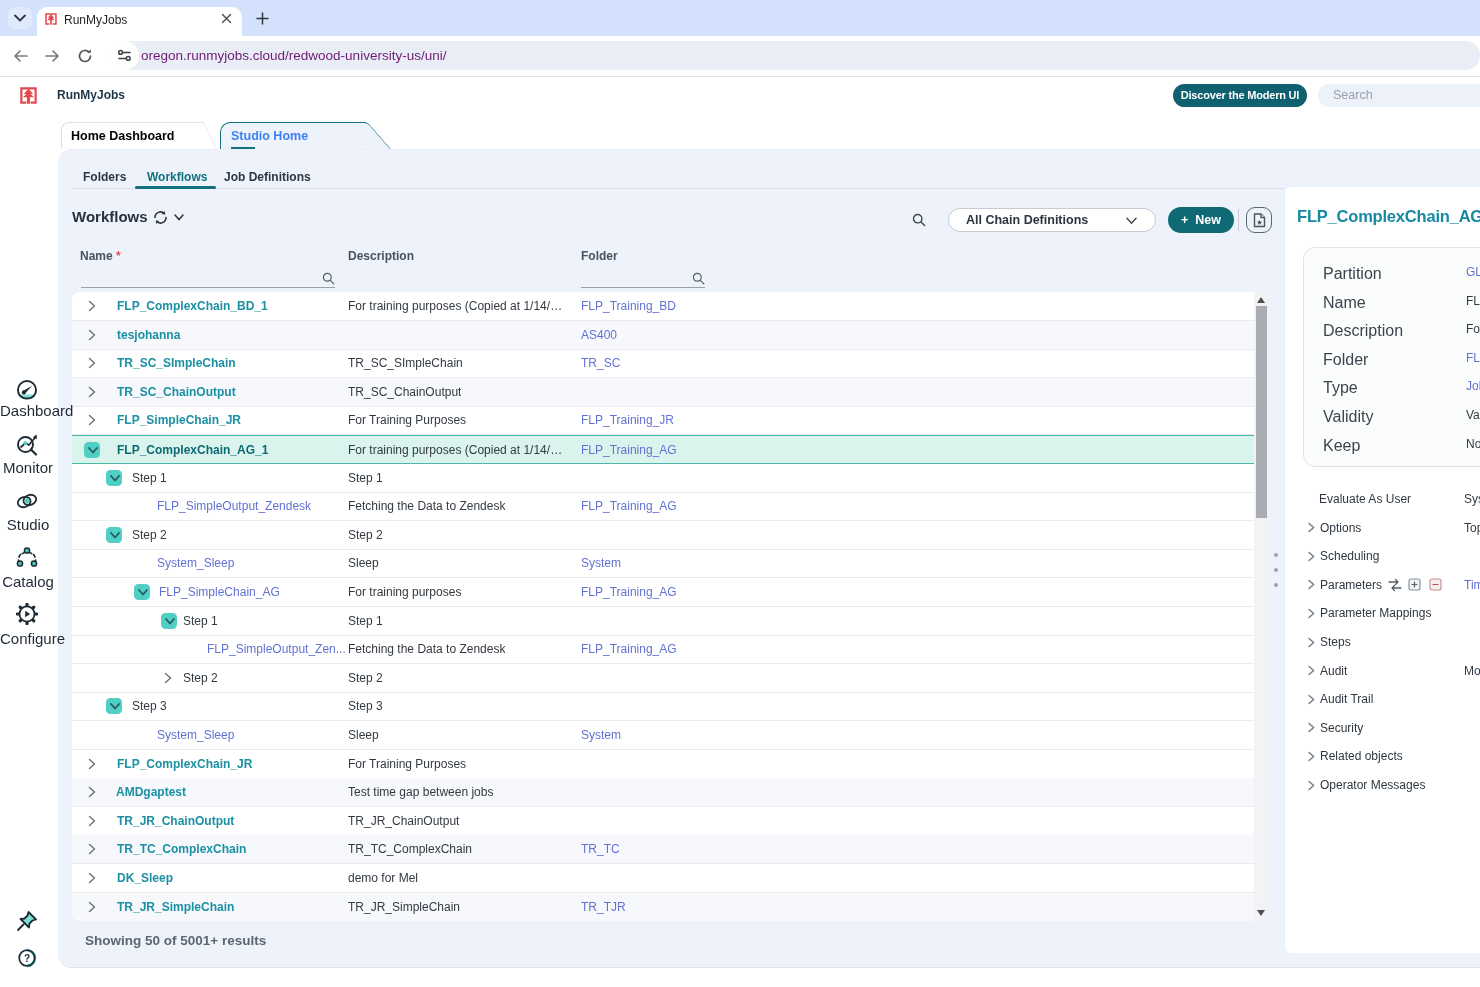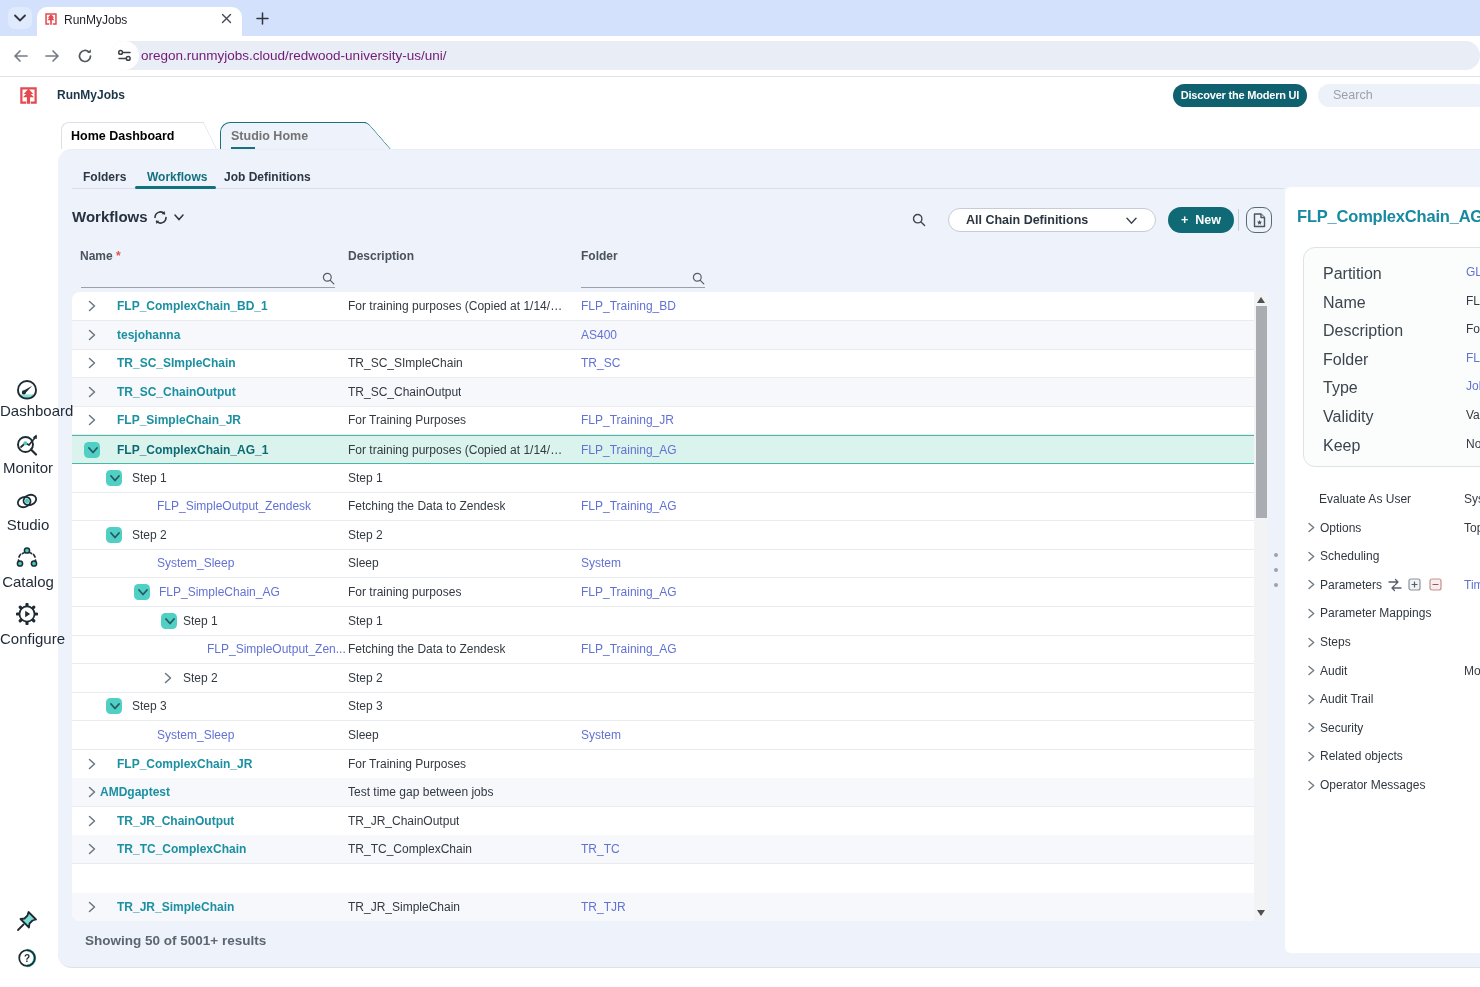--- a/index.html
+++ b/index.html
@@ -18,21 +18,21 @@
 #appheader{position:absolute;left:0;top:77px;width:1480px;height:45px;background:#fff;}
 #rmjtext{position:absolute;left:57px;top:88px;font-size:12px;font-weight:bold;color:#1c3649;}
 #discover{position:absolute;left:1173px;top:84px;width:134px;height:23px;border-radius:12px;background:#0f6170;color:#fff;font-size:11px;font-weight:bold;text-align:center;line-height:23px;letter-spacing:-0.2px;}
 #hsearch{position:absolute;left:1318px;top:84px;width:170px;height:23px;border-radius:12px;background:#edf1fa;color:#99a1ac;font-size:12.5px;line-height:23px;padding-left:15px;}
 
 #tabHome{position:absolute;left:61px;top:122px;width:143px;height:27px;background:#fff;border:1px solid #dce1e9;border-bottom:none;border-right:none;border-radius:8px 0 0 0;}
 #tabHomeSlant{position:absolute;left:204px;top:122px;width:13px;height:27px;background:#fff;border-top:1px solid #dce1e9;border-right:1px solid #dce1e9;border-radius:0 2px 0 0;transform:skewX(26deg);transform-origin:bottom left;}
 #tabHomeTxt{position:absolute;left:71px;top:129px;font-size:12.5px;font-weight:bold;color:#000000;}
 #tabStudio{position:absolute;left:220px;top:122px;width:146px;height:27px;background:#eef2fa;border:1.5px solid #17727f;border-bottom:none;border-right:none;border-radius:10px 0 0 0;}
 #tabStudioSlant{position:absolute;left:366px;top:122px;width:25px;height:27px;background:#eef2fa;border-top:1.5px solid #17727f;border-right:1.5px solid #17727f;border-radius:0 4px 0 0;transform:skewX(41deg);transform-origin:bottom left;}
-#tabStudioTxt{position:absolute;left:231px;top:129px;font-size:12.5px;font-weight:bold;color:#737373;}
+#tabStudioTxt{position:absolute;left:231px;top:129px;font-size:12.5px;font-weight:bold;color:#3b82f6;}
 #studioUnderline{position:absolute;left:231px;top:147px;width:24px;height:3px;background:#17727f;}
 
 #container{position:absolute;left:58px;top:149px;width:1422px;height:819px;background:#eef2fa;border-radius:14px 0 0 14px;border-bottom:1px solid #dde2ec;border-top:1px solid #e9edf5;}
 .subnav{position:absolute;top:20px;font-size:12px;font-weight:bold;color:#2c3743;}
 #snFolders{left:25px;}
 #snWorkflows{left:89px;color:#12717e;}
 #snJobs{left:166px;}
 #snLine{position:absolute;left:14px;top:38px;width:1212px;height:1px;background:#d9dee8;}
 #snUnderline{position:absolute;left:77px;top:36px;width:81px;height:3px;background:#12717e;border-radius:2px;}
 
@@ -313,37 +313,44 @@
         <svg class="chev" style="left:16px" width="8" height="12" viewBox="0 0 8 12">
           <path d="M1.5 1.5 L6.5 6 L1.5 10.5" stroke="#6b7680" stroke-width="1.5" fill="none" stroke-linecap="round" stroke-linejoin="round"></path>
         </svg>
         <span class="nm" style="left:45px">FLP_ComplexChain_JR</span>
         <span class="ds">For Training Purposes</span>
       </div>
   <div class="row alt" style="top:486.2px">
         <svg class="chev" style="left:16px" width="8" height="12" viewBox="0 0 8 12">
           <path d="M1.5 1.5 L6.5 6 L1.5 10.5" stroke="#6b7680" stroke-width="1.5" fill="none" stroke-linecap="round" stroke-linejoin="round"></path>
         </svg>
-        <span class="nm" style="left:28px">AMDgaptest</span>
+        <span class="nm" style="left:44px">AMDgaptest</span>
         <span class="ds">Test time gap between jobs</span>
       </div>
   <div class="row" style="top:514.8px">
         <svg class="chev" style="left:16px" width="8" height="12" viewBox="0 0 8 12">
           <path d="M1.5 1.5 L6.5 6 L1.5 10.5" stroke="#6b7680" stroke-width="1.5" fill="none" stroke-linecap="round" stroke-linejoin="round"></path>
         </svg>
         <span class="nm" style="left:45px">TR_JR_ChainOutput</span>
         <span class="ds">TR_JR_ChainOutput</span>
       </div>
   <div class="row alt" style="top:543.4px">
         <svg class="chev" style="left:16px" width="8" height="12" viewBox="0 0 8 12">
           <path d="M1.5 1.5 L6.5 6 L1.5 10.5" stroke="#6b7680" stroke-width="1.5" fill="none" stroke-linecap="round" stroke-linejoin="round"></path>
         </svg>
         <span class="nm" style="left:45px">TR_TC_ComplexChain</span>
         <span class="ds">TR_TC_ComplexChain</span>
         <span class="fl">TR_TC</span>
+      </div>
+  <div class="row" style="top:572.0px">
+        <svg class="chev" style="left:16px" width="8" height="12" viewBox="0 0 8 12">
+          <path d="M1.5 1.5 L6.5 6 L1.5 10.5" stroke="#6b7680" stroke-width="1.5" fill="none" stroke-linecap="round" stroke-linejoin="round"></path>
+        </svg>
+        <span class="nm" style="left:45px">DK_Sleep</span>
+        <span class="ds">demo for Mel</span>
       </div>
   <div class="row alt" style="top:600.6px">
         <svg class="chev" style="left:16px" width="8" height="12" viewBox="0 0 8 12">
           <path d="M1.5 1.5 L6.5 6 L1.5 10.5" stroke="#6b7680" stroke-width="1.5" fill="none" stroke-linecap="round" stroke-linejoin="round"></path>
         </svg>
         <span class="nm" style="left:45px">TR_JR_SimpleChain</span>
         <span class="ds">TR_JR_SimpleChain</span>
         <span class="fl">TR_TJR</span>
       </div>
   <div id="sbTrack"></div>

